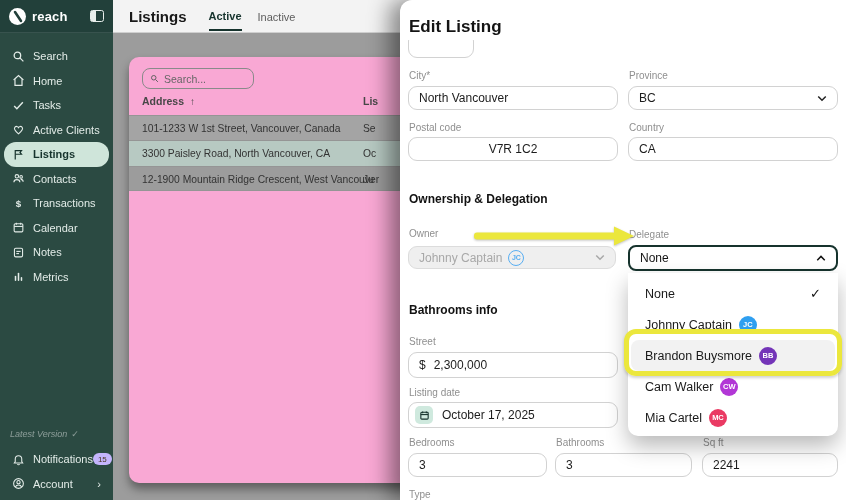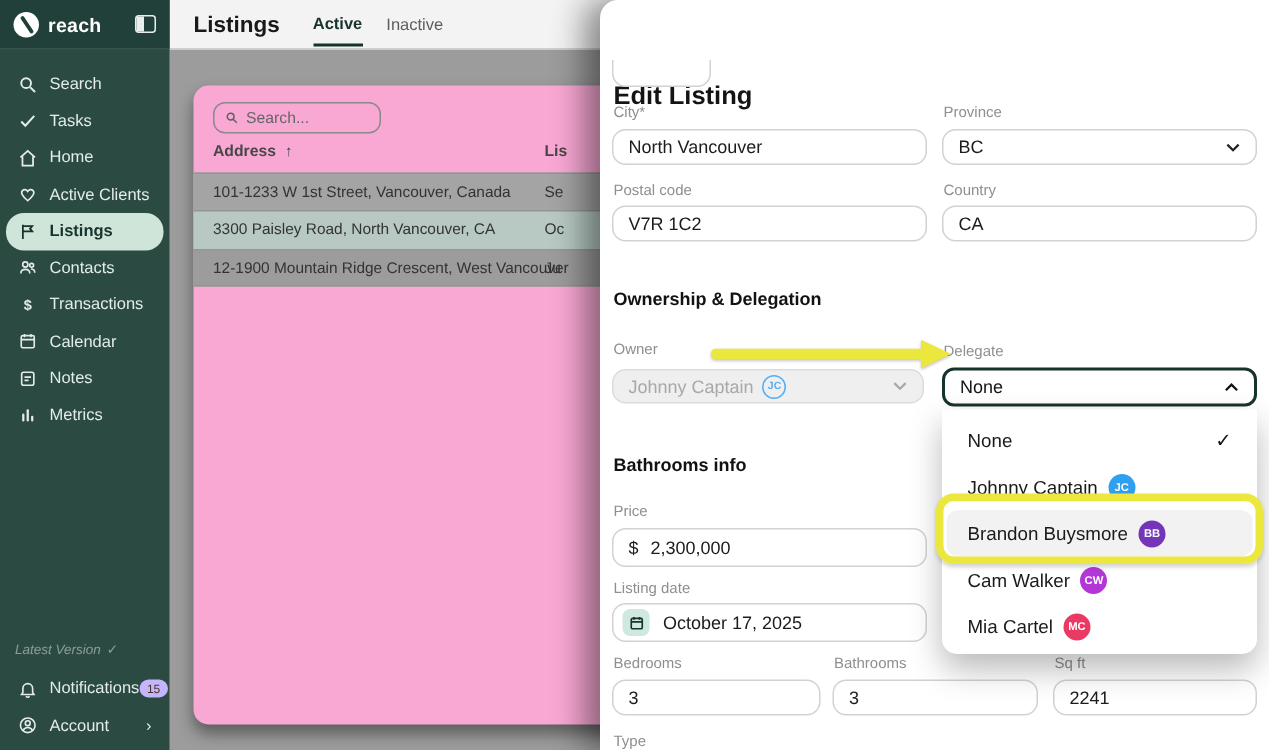--- a/index.html
+++ b/index.html
@@ -44,21 +44,21 @@
   .trow { position:relative; height:25.3px; font-size:10.3px; color:#333; border-top:1px solid #959595; cursor:pointer; }
   .trow:last-child { border-bottom:1px solid #959595; }
   .trow .cell-a { position:absolute; left:13px; top:7px; white-space:nowrap; }
   .trow .cell-b { position:absolute; left:234px; top:7px; white-space:nowrap; }
   .trow.r1 { background:#a4a4a4; }
   .trow.sel { background:#b7c9c2; }
   .trow.r3 { background:#9c9c9c; }
 
   
   .drawer { position:absolute; left:400px; top:0; width:446px; height:500px; background:#fff; border-radius:12px 0 0 0; box-shadow:-10px 0 22px rgba(0,0,0,.45); z-index:5; }
-  .drawer-title { position:absolute; left:9px; top:17px; font-size:17px; font-weight:bold; color:#141414;margin-top:37px; }
+  .drawer-title { position:absolute; left:9px; top:17px; font-size:17px; font-weight:bold; color:#141414; }
   .clip-row { position:absolute; left:0; right:0; top:40px; height:20px; overflow:hidden; }
   .clip-row .inp { position:absolute; top:-8px; height:26px; }
   .fld-label { position:absolute; font-size:10px; color:#8f8f8f; }
   .inp { border:1px solid #d2d2d2; border-radius:9px; background:#fff; font-size:12px; color:#1c1c1c; padding:0 10px; display:flex; align-items:center; font-family:inherit; }
   input.inp { outline:none; }
   .pos { position:absolute; }
   .select-chevron { margin-left:auto; flex:0 0 auto; }
   .sec-heading { position:absolute; font-size:12px; font-weight:bold; color:#121212; }
   .owner-select { background:#efefef; border-color:#dcdcdc; color:#a8a8a8; }
   .avatar-ring { width:16px; height:16px; border-radius:50%; border:1.5px solid #58aef2; color:#58aef2; font-size:7px; font-weight:bold; display:flex; align-items:center; justify-content:center; margin-left:6px; background:transparent; }
@@ -96,31 +96,31 @@
 
     <div class="sb-nav">
       <div class="sb-item">
         <svg viewBox="0 0 24 24" fill="none" stroke="currentColor" stroke-width="2.4">
             <circle cx="10" cy="10" r="6"></circle>
             <line x1="15" y1="15" x2="21" y2="21"></line>
           </svg>
         <span>Search</span>
       </div>
       <div class="sb-item">
-        <svg viewBox="0 0 24 24" fill="none" stroke="currentColor" stroke-width="2.6">
-            <polyline points="4,13 9,18 20,6"></polyline>
-          </svg>
-        <span>Tasks</span>
-      </div>
-      <div class="sb-item">
         <svg viewBox="0 0 24 24" fill="none" stroke="currentColor" stroke-width="2.2">
             <path d="M3 11 L12 3 L21 11"></path>
             <path d="M5.5 9.5 V21 H18.5 V9.5"></path>
           </svg>
         <span>Home</span>
+      </div>
+      <div class="sb-item">
+        <svg viewBox="0 0 24 24" fill="none" stroke="currentColor" stroke-width="2.6">
+            <polyline points="4,13 9,18 20,6"></polyline>
+          </svg>
+        <span>Tasks</span>
       </div>
       <div class="sb-item">
         <svg viewBox="0 0 24 24" fill="none" stroke="currentColor" stroke-width="2">
             <path d="M12 20 C5 14 3 10 5.5 7.5 C7.5 5.5 10.5 6 12 8.5 C13.5 6 16.5 5.5 18.5 7.5 C21 10 19 14 12 20 Z"></path>
           </svg>
         <span>Active Clients</span>
       </div>
       <div class="sb-item active">
         <svg viewBox="0 0 24 24" fill="none" stroke="currentColor" stroke-width="2.2">
             <line x1="6" y1="3.5" x2="6" y2="21"></line>
@@ -242,21 +242,21 @@
     <input class="inp pos" style="left: 8px; top: 86px; width: 210px; height: 24px;" value="North Vancouver">
     <span class="fld-label pos" style="left:229px; top:70px;">Province</span>
     <div class="inp pos" style="left:228px; top:86px; width:210px; height:24px;">
       <span>BC</span>
       <svg class="select-chevron" width="10" height="7" viewBox="0 0 12 8">
           <polyline points="1.5,1.5 6,6 10.5,1.5" fill="none" stroke="#222" stroke-width="1.8"></polyline>
         </svg>
     </div>
 
     <span class="fld-label pos" style="left:9px; top:122px;">Postal code</span>
-    <input class="inp pos" style="left: 8px; top: 137px; width: 210px; height: 24px;" value="V7R 1C2">
+    <input class="inp pos" style="left: 8px; top: 137px; width: 210px; height: 24px; text-align: center;" value="V7R 1C2">
     <span class="fld-label pos" style="left:229px; top:122px;">Country</span>
     <input class="inp pos" style="left: 228px; top: 137px; width: 210px; height: 24px;" value="CA">
 
     <div class="sec-heading" style="left:9px; top:192px;">Ownership &amp; Delegation</div>
 
     <span class="fld-label pos" style="left:9px; top:228px;">Owner</span>
     <div class="inp owner-select pos" style="left:8px; top:246px; width:208px; height:23px;">
       <span>Johnny Captain</span>
       <span class="avatar-ring">JC</span>
       <svg class="select-chevron" width="10" height="7" viewBox="0 0 12 8">
@@ -290,21 +290,21 @@
         <span class="badge cw">CW</span>
       </div>
       <div class="menu-item">
         <span>Mia Cartel</span>
         <span class="badge mc">MC</span>
       </div>
     </div>
 
     <div class="sec-heading" style="left:9px; top:303px;">Bathrooms info</div>
 
-    <span class="fld-label pos" style="left:9px; top:336px;">Price</span>
+    <span class="fld-label pos" style="left:9px; top:336px;">Street</span>
     <div class="inp pos" style="left:8px; top:352px; width:210px; height:26px;">
       <span style="margin-right:8px;">$</span>
       <span>2,300,000</span>
     </div>
 
     <span class="fld-label pos" style="left:9px; top:387px;">Listing date</span>
     <div class="inp pos" style="left:8px; top:402px; width:210px; height:26px; padding-left:6px;">
       <span class="cal-icon">
         <svg width="11" height="11" viewBox="0 0 24 24" fill="none" stroke="#16332d" stroke-width="2.4">
             <rect x="4" y="5" width="16" height="15" rx="2"></rect>

